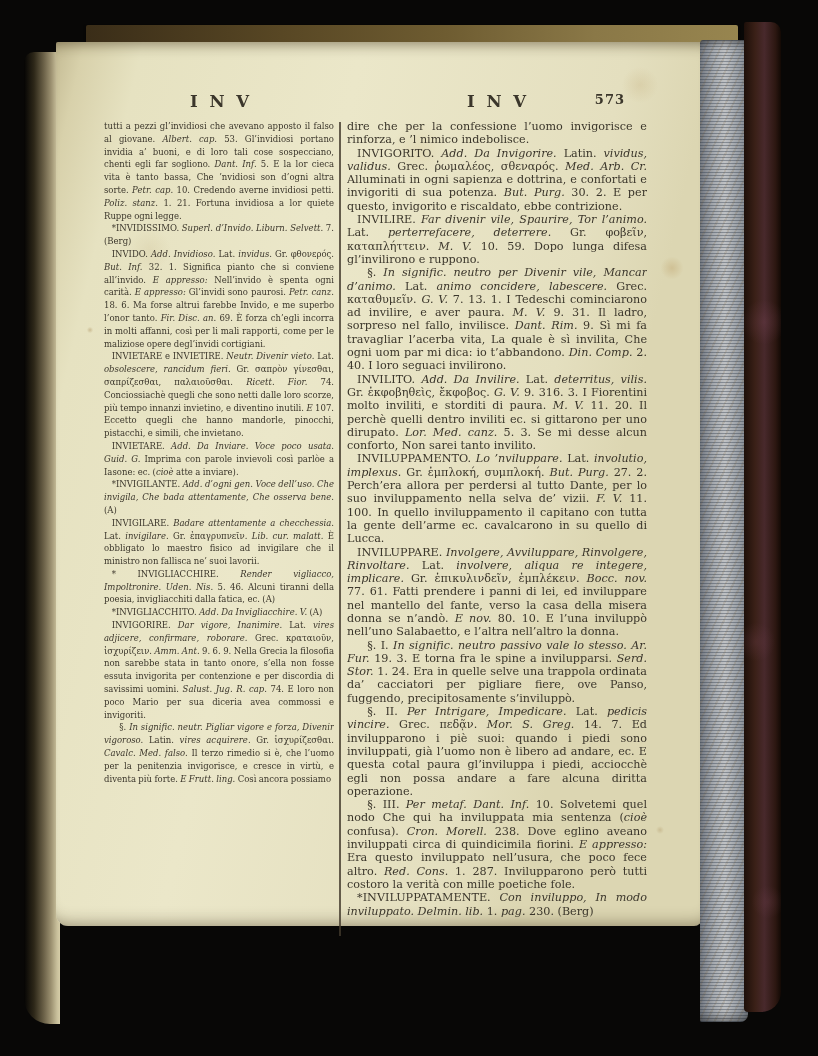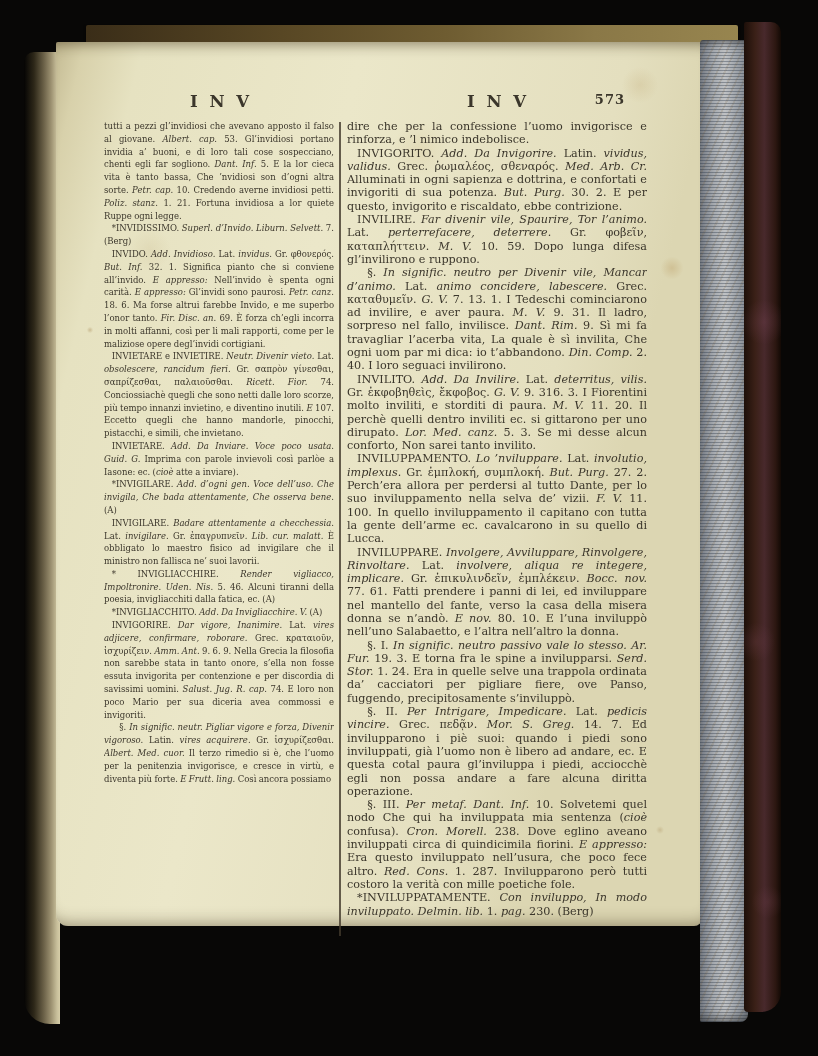--- a/index.html
+++ b/index.html
@@ -82,26 +82,26 @@
       <div class="run-title rt-right">I N V</div>
       <div class="page-num">573</div>
     </div>
 
     <div class="col col-left" lang="it">
         <p class="para cont"><span>tutti a pezzi gl’invidiosi che avevano apposto il falso al giovane. </span><i>Albert. cap. </i><span>53. Gl’invidiosi portano invidia a’ buoni, e di loro tali cose sospecciano, chenti egli far sogliono. </span><i>Dant. Inf. </i><span>5. E la lor cieca vita è tanto bassa, Che ’nvidiosi son d’ogni altra sorte. </span><i>Petr. cap. </i><span>10. Credendo averne invidiosi petti. </span><i>Poliz. stanz. </i><span>1. 21. Fortuna invidiosa a lor quiete Ruppe ogni legge.</span></p>
         <p class="para entry"><span>*INVIDISSIMO. </span><i>Superl. d’Invido. Liburn. Selvett. </i><span>7. (Berg)</span></p>
         <p class="para entry"><span>INVIDO. </span><i>Add. Invidioso. </i><span>Lat. </span><i>invidus. </i><span>Gr. φθονερός. </span><i>But. Inf. </i><span>32. 1. Significa pianto che si conviene all’invido. </span><i>E appresso: </i><span>Nell’invido è spenta ogni carità. </span><i>E appresso: </i><span>Gl’invidi sono paurosi. </span><i>Petr. canz. </i><span>18. 6. Ma forse altrui farebbe Invido, e me superbo l’onor tanto. </span><i>Fir. Disc. an. </i><span>69. È forza ch’egli incorra in molti affanni, così per li mali rapporti, come per le maliziose opere degl’invidi cortigiani.</span></p>
         <p class="para entry"><span>INVIETARE e INVIETIRE. </span><i>Neutr. Divenir vieto. </i><span>Lat. </span><i>obsolescere, rancidum fieri. </i><span>Gr. σαπρὸν γίνεσθαι, σαπρίζεσθαι, παλαιοῦσθαι. </span><i>Ricett. Fior. </i><span>74. Conciossiachè quegli che sono netti dalle loro scorze, più tempo innanzi invietino, e diventino inutili. </span><i>E </i><span>107. Eccetto quegli che hanno mandorle, pinocchi, pistacchi, e simili, che invietano.</span></p>
         <p class="para entry"><span>INVIETARE. </span><i>Add. Da Inviare. Voce poco usata. Guid. G. </i><span>Imprima con parole invievoli così parlòe a Iasone: ec. (</span><i>cioè </i><span>atte a inviare).</span></p>
-        <p class="para entry"><span>*INVIGILARE. </span><i>Add. d’ogni gen. Voce dell’uso. Che invigila, Che bada attentamente, Che osserva bene. </i><span>(A)</span></p>
+        <p class="para entry"><span>*INVIGILANTE. </span><i>Add. d’ogni gen. Voce dell’uso. Che invigila, Che bada attentamente, Che osserva bene. </i><span>(A)</span></p>
         <p class="para entry"><span>INVIGILARE. </span><i>Badare attentamente a checchessia. </i><span>Lat. </span><i>invigilare. </i><span>Gr. ἐπαγρυπνεῖν. </span><i>Lib. cur. malatt. </i><span>È obbligato lo maestro fisico ad invigilare che il ministro non fallisca ne’ suoi lavorii.</span></p>
         <p class="para entry"><span>* INVIGLIACCHIRE. </span><i>Render vigliacco, Impoltronire. Uden. Nis. </i><span>5. 46. Alcuni tiranni della poesia, invigliacchiti dalla fatica, ec. (A)</span></p>
         <p class="para entry"><span>*INVIGLIACCHITO. </span><i>Add. Da Invigliacchire. V. </i><span>(A)</span></p>
         <p class="para entry"><span>INVIGORIRE. </span><i>Dar vigore, Inanimire. </i><span>Lat. </span><i>vires adjicere, confirmare, roborare. </i><span>Grec. κραταιοῦν, ἰσχυρίζειν. </span><i>Amm. Ant. </i><span>9. 6. 9. Nella Grecia la filosofia non sarebbe stata in tanto onore, s’ella non fosse essuta invigorita per contenzione e per discordia di savissimi uomini. </span><i>Salust. Jug. R. cap. </i><span>74. E loro non poco Mario per sua diceria avea commossi e invigoriti.</span></p>
-        <p class="para section"><span>§. </span><i>In signific. neutr. Pigliar vigore e forza, Divenir vigoroso. </i><span>Latin. </span><i>vires acquirere. </i><span>Gr. ἰσχυρίζεσθαι. </span><i>Albert. Med. cuor. </i><span>Il terzo rimedio si è, che l’uomo per la penitenzia invigorisce, e cresce in virtù, e diventa più forte. </span><i>E Frutt. ling. </i><span>Così ancora possiamo</span></p>
+        <p class="para section"><span>§. </span><i>In signific. neutr. Pigliar vigore e forza, Divenir vigoroso. </i><span>Latin. </span><i>vires acquirere. </i><span>Gr. ἰσχυρίζεσθαι. </span><i>Cavalc. Med. falso. </i><span>Il terzo rimedio si è, che l’uomo per la penitenzia invigorisce, e cresce in virtù, e diventa più forte. </span><i>E Frutt. ling. </i><span>Così ancora possiamo</span></p>
       </div>
     <div class="divider"></div>
     <div class="col col-right" lang="it">
         <p class="para cont"><span>dire che per la confessione l’uomo invigorisce e rinforza, e ’l nimico indebolisce.</span></p>
         <p class="para entry"><span>INVIGORITO. </span><i>Add. Da Invigorire. </i><span>Latin. </span><i>vividus, validus. </i><span>Grec. ῥωμαλέος, σθεναρός. </span><i>Med. Arb. Cr. </i><span>Alluminati in ogni sapienza e dottrina, e confortati e invigoriti di sua potenza. </span><i>But. Purg. </i><span>30. 2. E per questo, invigorito e riscaldato, ebbe contrizione.</span></p>
         <p class="para entry"><span>INVILIRE. </span><i>Far divenir vile, Spaurire, Tor l’animo. </i><span>Lat. </span><i>perterrefacere, deterrere. </i><span>Gr. φοβεῖν, καταπλήττειν. </span><i>M. V. </i><span>10. 59. Dopo lunga difesa gl’invilirono e ruppono.</span></p>
         <p class="para section"><span>§. </span><i>In signific. neutro per Divenir vile, Mancar d’animo. </i><span>Lat. </span><i>animo concidere, labescere. </i><span>Grec. καταθυμεῖν. </span><i>G. V. </i><span>7. 13. 1. I Tedeschi cominciarono ad invilire, e aver paura. </span><i>M. V. </i><span>9. 31. Il ladro, sorpreso nel fallo, invilisce. </span><i>Dant. Rim. </i><span>9. Sì mi fa travagliar l’acerba vita, La quale è sì invilita, Che ogni uom par mi dica: io t’abbandono. </span><i>Din. Comp. </i><span>2. 40. I loro seguaci invilirono.</span></p>
         <p class="para entry"><span>INVILITO. </span><i>Add. Da Invilire. </i><span>Lat. </span><i>deterritus, vilis. </i><span>Gr. ἐκφοβηθεὶς, ἔκφοβος. </span><i>G. V. </i><span>9. 316. 3. I Fiorentini molto inviliti, e storditi di paura. </span><i>M. V. </i><span>11. 20. Il perchè quelli dentro inviliti ec. si gittarono per uno dirupato. </span><i>Lor. Med. canz. </i><span>5. 3. Se mi desse alcun conforto, Non sarei tanto invilito.</span></p>
         <p class="para entry"><span>INVILUPPAMENTO. </span><i>Lo ’nviluppare. </i><span>Lat. </span><i>involutio, implexus. </i><span>Gr. ἐμπλοκή, συμπλοκή. </span><i>But. Purg. </i><span>27. 2. Perch’era allora per perdersi al tutto Dante, per lo suo inviluppamento nella selva de’ vizii. </span><i>F. V. </i><span>11. 100. In quello inviluppamento il capitano con tutta la gente dell’arme ec. cavalcarono in su quello di Lucca.</span></p>
         <p class="para entry"><span>INVILUPPARE. </span><i>Involgere, Avviluppare, Rinvolgere, Rinvoltare. </i><span>Lat. </span><i>involvere, aliqua re integere, implicare. </i><span>Gr. ἐπικυλινδεῖν, ἐμπλέκειν. </span><i>Bocc. nov. </i><span>77. 61. Fatti prendere i panni di lei, ed inviluppare nel mantello del fante, verso la casa della misera donna se n’andò. </span><i>E nov. </i><span>80. 10. E l’una inviluppò nell’uno Salabaetto, e l’altra nell’altro la donna.</span></p>

